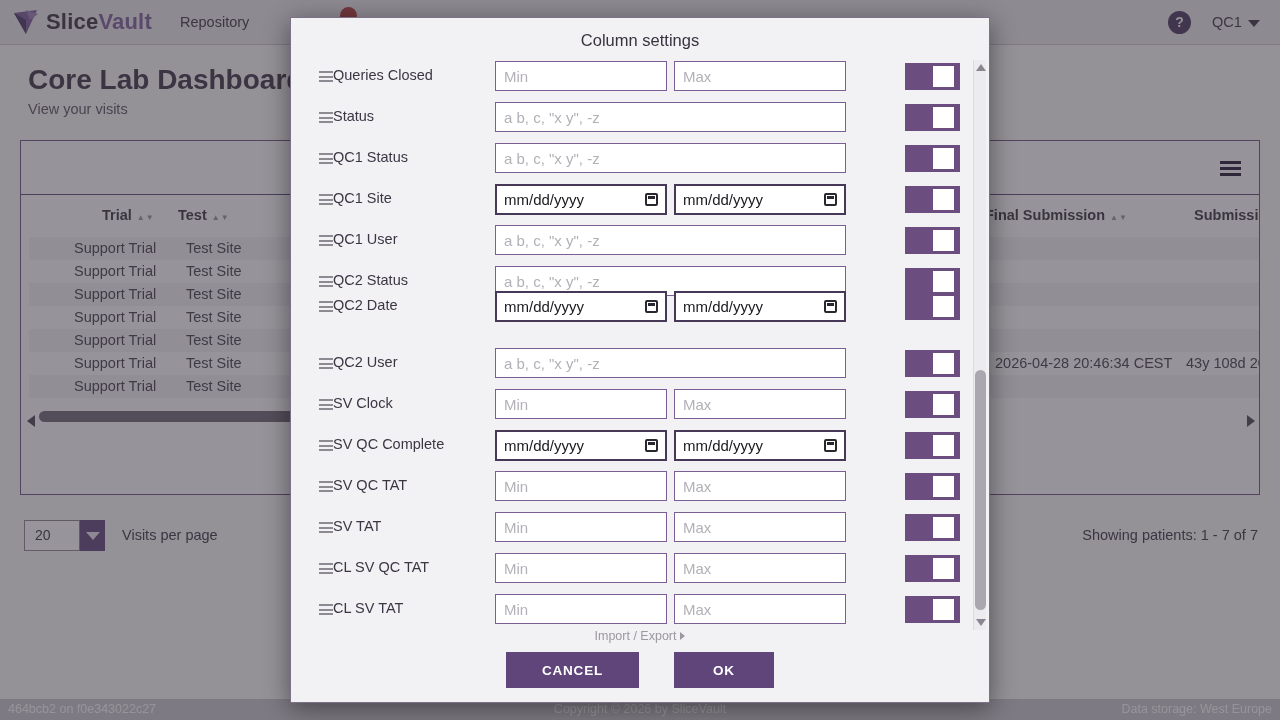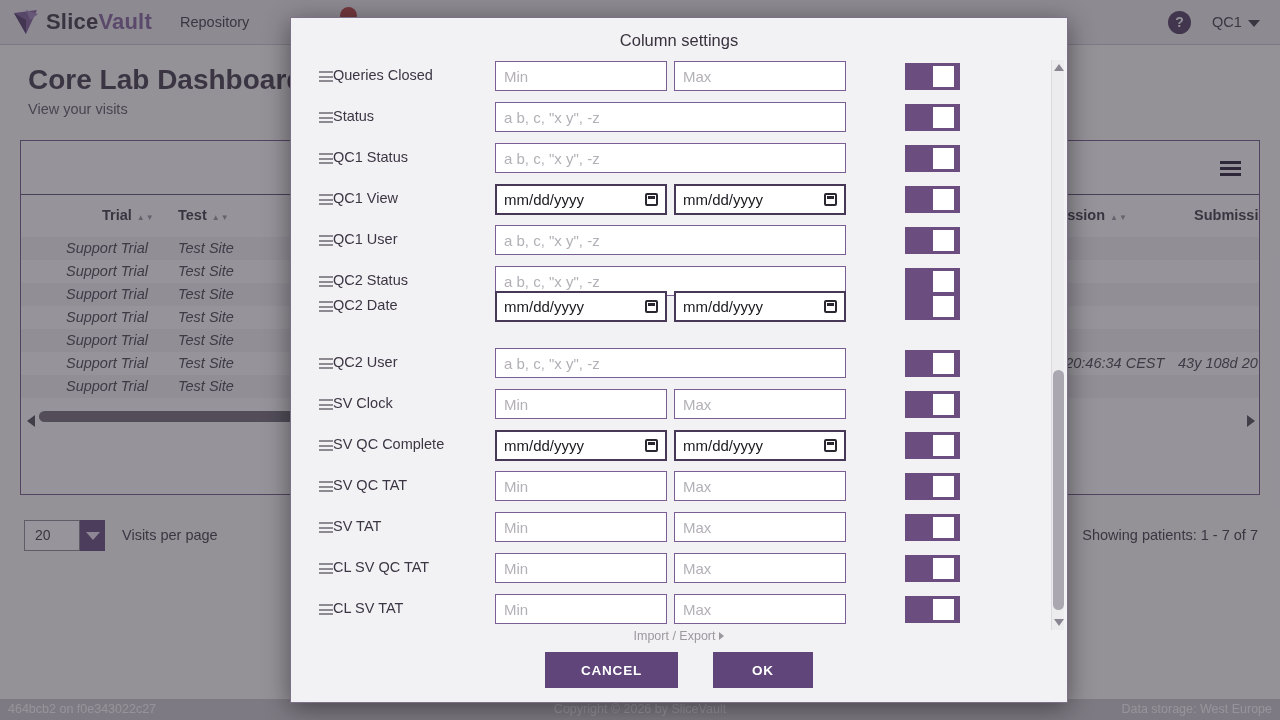--- a/index.html
+++ b/index.html
@@ -32,21 +32,21 @@
   .page-sub { position:absolute; left:28px; top:101px; font-size:14.5px; color:#5a5464; }
 
   .panel { position:absolute; left:20px; top:140px; width:1240px; height:355px;
     background:#fbfafc; border:1px solid #6b5286; overflow:hidden; }
   .panel-menu { position:absolute; right:18px; top:20px; width:21px; height:15px; }
   .panel-menu i { display:block; height:3px; background:#211832; margin-bottom:3px; }
   .thead { position:absolute; left:0; top:53px; width:100%; height:43px;
     border-top:1px solid #5c4775; }
   .th { position:absolute; top:12px; font-size:14.5px; font-weight:bold; color:#3a3442; white-space:nowrap; }
   .sort { font-size:8px; color:#9992a2; margin-left:5px; letter-spacing:1px; }
-  .trow { position:absolute; left:0; width:100%; height:23px;font-style:italic; }
+  .trow { position:absolute; left:8px; width:100%; height:23px; }
   .trow.odd { background:#f1eff4; } .trow.even { background:#fbfafc; }
   .td { position:absolute; top:3px; font-size:14.5px; color:#45404e; white-space:nowrap; }
   .hscroll-arrow { position:absolute; width:0; height:0; }
   .hs-left { left:6px; top:274px; border-top:6px solid transparent; border-bottom:6px solid transparent;
     border-right:8px solid #4d4754; }
   .hs-right { left:1226px; top:274px; border-top:6px solid transparent; border-bottom:6px solid transparent;
     border-left:8px solid #4d4754; }
   .hs-thumb { position:absolute; left:18px; top:270px; width:334px; height:11px;
     border-radius:6px; background:#6e6876; }
 
@@ -64,21 +64,21 @@
     font-size:14.5px; color:#3c3644; }
 
   .footer { position:absolute; left:0; bottom:0; width:1280px; height:21px;
     background:#c8c4cc; color:#fbfafc; font-size:12.5px; line-height:21px; }
   .f-left { position:absolute; left:8px; } .f-center { position:absolute; left:0; width:100%; text-align:center; }
   .f-right { position:absolute; right:8px; }
 
   
   .overlay { position:absolute; inset:0; background:rgba(58,54,64,0.52); z-index:5; }
 
-  .modal { position:absolute; left:290px; top:17px; width:778px; height:686px;
+  .modal { position:absolute; left:290px; top:17px; width:700px; height:686px;
     background:#f2f1f3; border:1px solid #7c7188; box-shadow:0 5px 24px rgba(0,0,0,.45); z-index:10; }
   .m-title { position:absolute; top:13px; width:100%; text-align:center;
     font-size:16.5px; color:#39333f; }
   .m-list { position:absolute; left:0; top:38px; width:684px; height:576px; }
   .m-row { position:absolute; left:0; width:100%; height:41px; }
   .handle { position:absolute; left:28px; top:15px; width:14px; height:11px;
     border-top:2px solid #8d8a92; border-bottom:2px solid #8d8a92;
     background:linear-gradient(#8d8a92,#8d8a92) center/100% 2px no-repeat; }
   .m-label { position:absolute; left:42px; top:11px; font-size:14.5px; color:#3c3644; white-space:nowrap; }
   .m-inputs { position:absolute; left:204px; top:5px; width:352px; display:flex; gap:7px; }
@@ -244,21 +244,21 @@
         <span class="m-label">QC1 Status</span>
         <div class="m-inputs">
           <input class="in-full" type="text" placeholder="a b, c, &quot;x y&quot;, -z" style="">
         </div>
         <div class="toggle on">
           <span class="knob"></span>
         </div>
       </div>
       <div class="m-row" style="top: 123px;">
         <span class="handle"></span>
-        <span class="m-label">QC1 View</span>
+        <span class="m-label">QC1 Site</span>
         <div class="m-inputs">
           <div class="datebox">
             <span class="dtxt">mm/dd/yyyy</span>
             <span class="cal"></span>
           </div>
           <div class="datebox">
             <span class="dtxt">mm/dd/yyyy</span>
             <span class="cal"></span>
           </div>
         </div>

